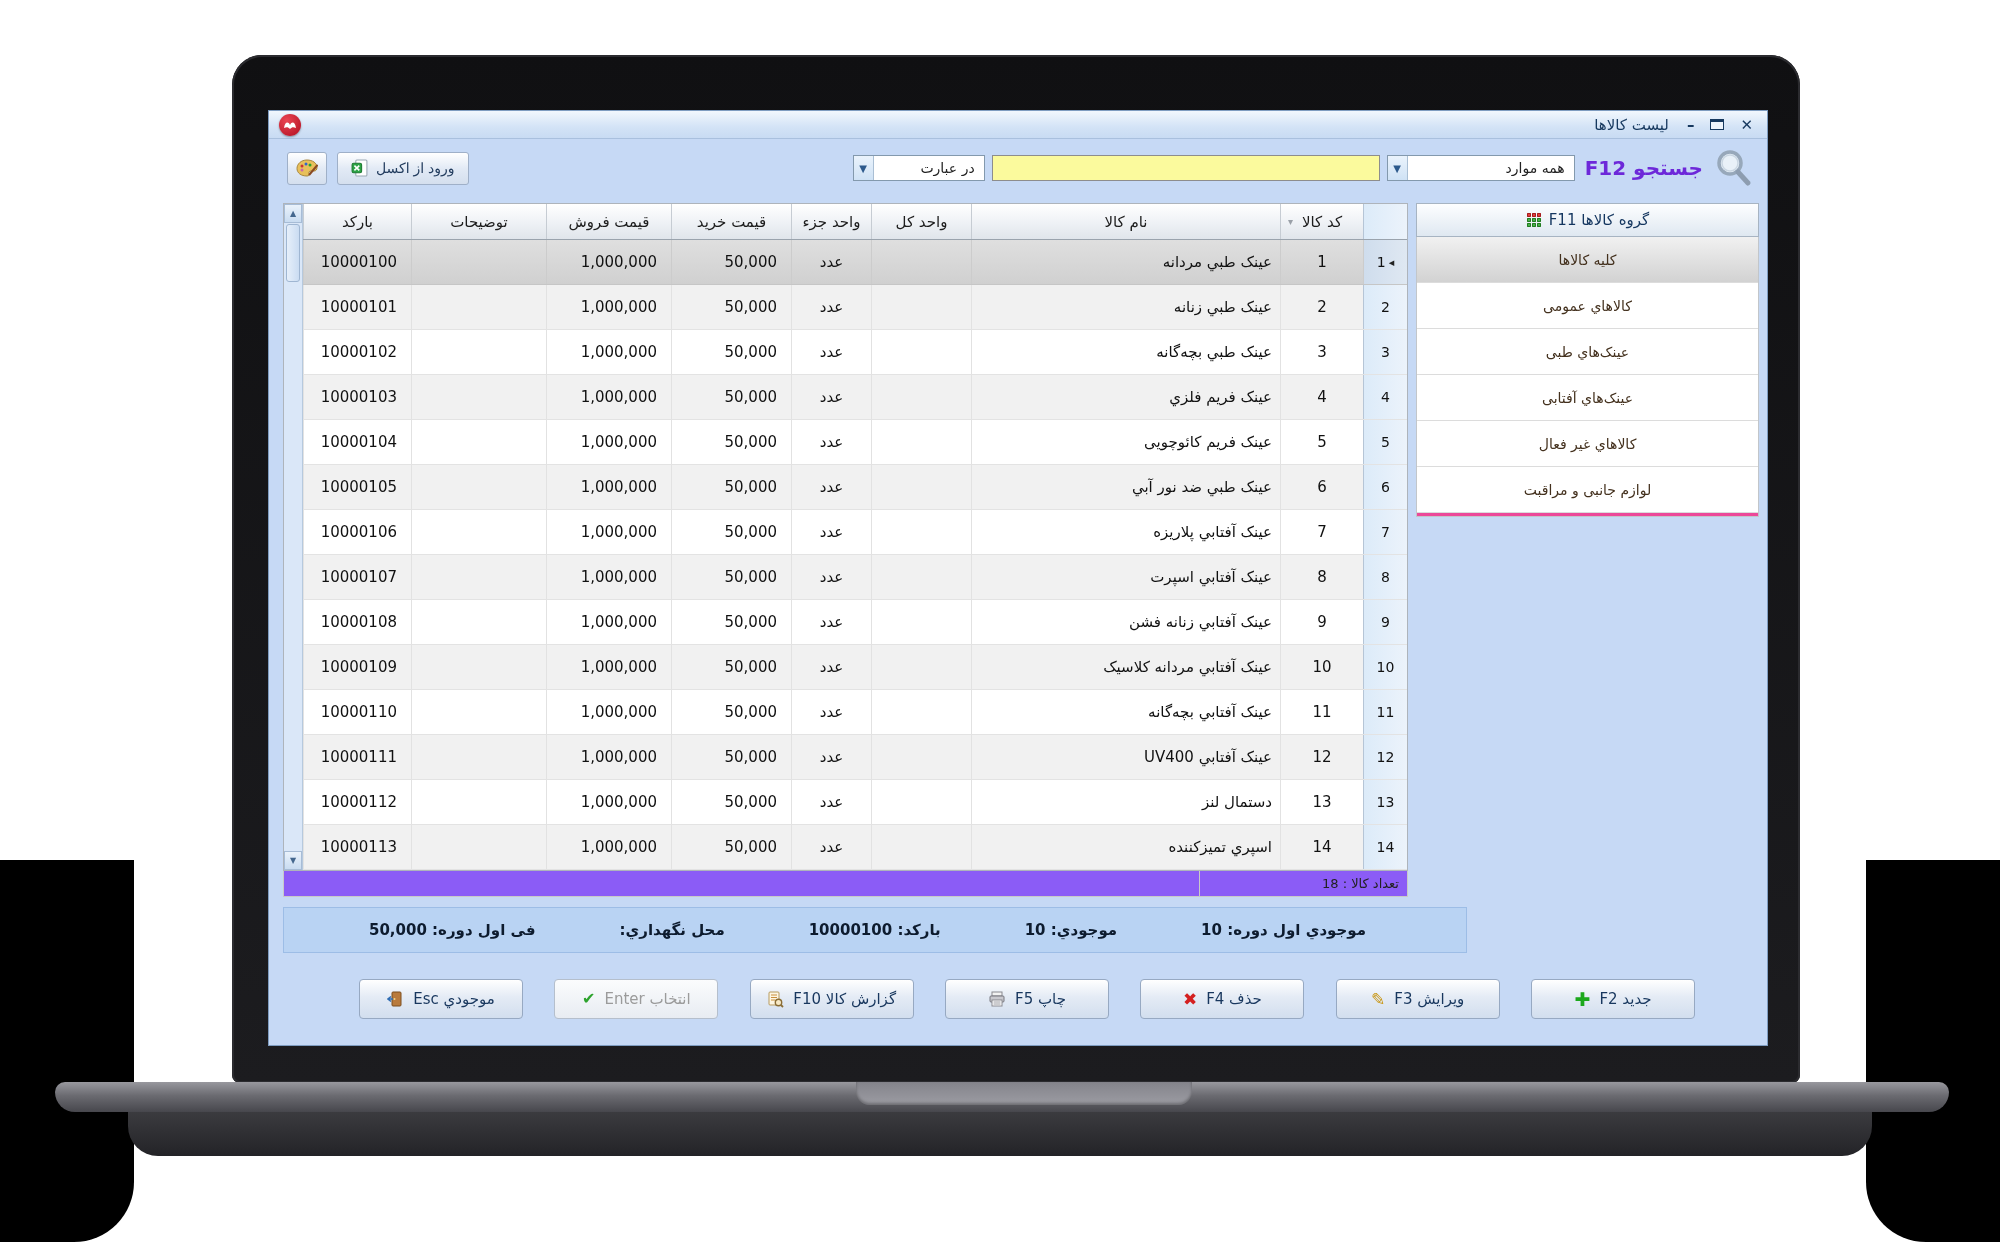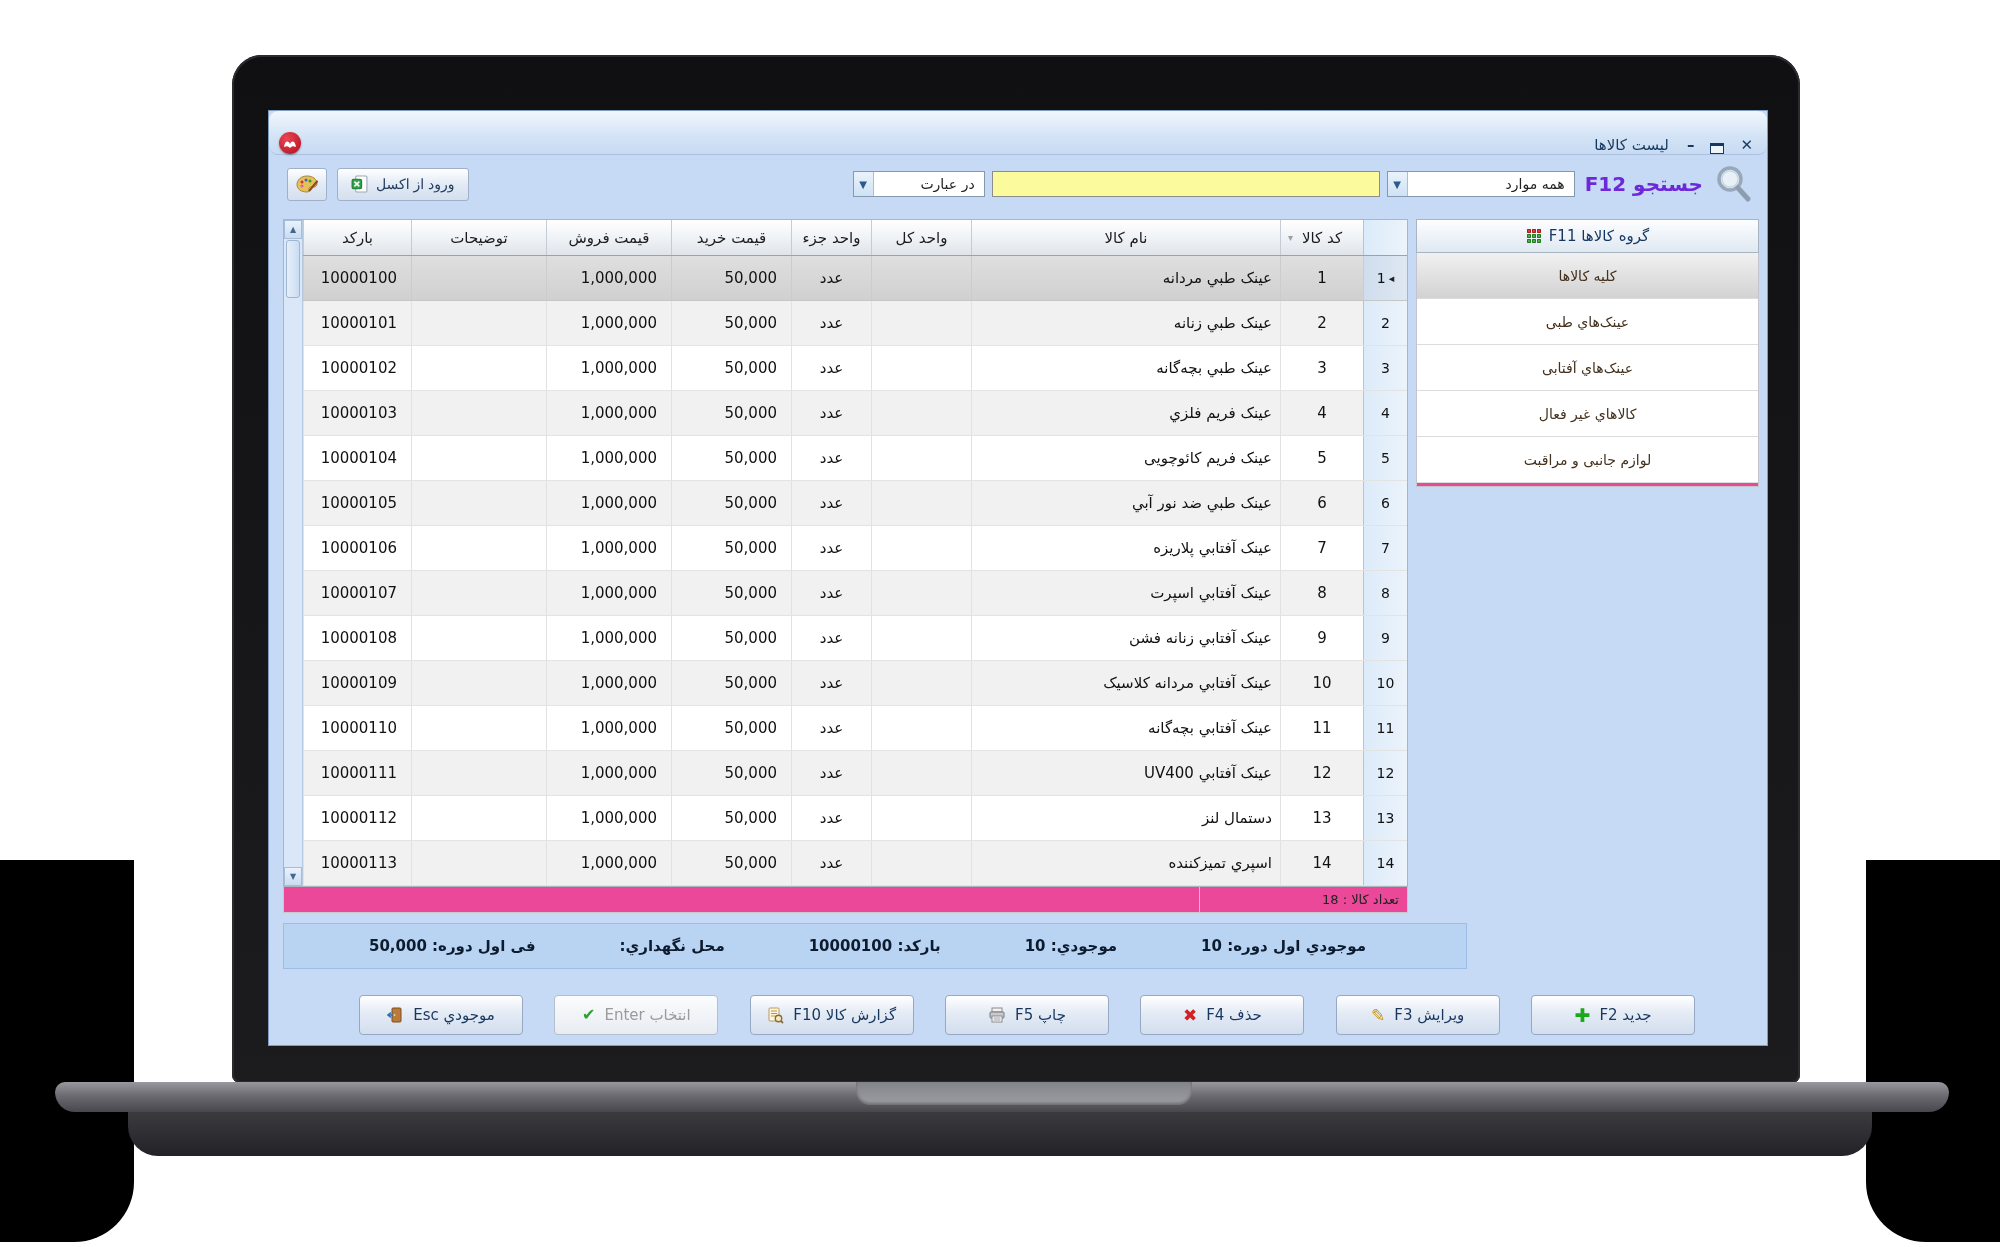--- a/index.html
+++ b/index.html
@@ -21,23 +21,23 @@
     box-shadow: inset 0 -2px 3px rgba(0,0,0,.3); }
   .base-bottom { position:absolute; left:128px; top:1112px; width:1744px; height:44px;
     background:linear-gradient(180deg,#3b3b3f,#232327); border-radius:0 0 30px 30px; }
 
   
   .screen { position:absolute; left:268px; top:110px; width:1500px; height:936px;
     background:#c6d9f5; direction:rtl; overflow:hidden; border:1px solid #7e9cc0;
     font-size:15px; color:#111; }
 
   
-  .titlebar { height:44px; direction:ltr; display:flex; align-items:flex-end;
+  .titlebar { height:28px; direction:ltr; display:flex; align-items:center;
     padding:0 14px 0 10px; background:linear-gradient(180deg,#f1f7fd,#d3e3f6 60%,#c8dbf3);
-    border-bottom:1px solid #a9c0de;border-radius:9px; }
+    border-bottom:1px solid #a9c0de; }
   .app-logo { width:22px; height:22px; border-radius:50%;
     background:radial-gradient(circle at 35% 30%, #ea4552, #b00e21);
     display:flex; align-items:center; justify-content:center; box-shadow:0 1px 2px rgba(0,0,0,.35); }
   .tb-spacer { flex:1; }
   .tb-title { color:#17395f; font-size:15px; margin-right:18px; }
   .tb-ctl { color:#17395f; font-weight:bold; font-size:15px; margin-right:16px; }
   .tb-restore { width:14px; height:11px; border:1px solid #17395f; border-top:3px solid #17395f;
     background:#eef4fb; margin-right:16px; }
   .tb-close { margin-right:0; }
 
@@ -104,21 +104,21 @@
   .c-code { width:83px;  justify-content:center; }
   .c-name { width:309px; justify-content:flex-start; }
   .c-umain{ width:100px; justify-content:center; }
   .c-usub { width:80px;  justify-content:center; }
   .c-buy  { width:120px; direction:ltr; justify-content:flex-end; padding-right:14px; }
   .c-sell { width:125px; direction:ltr; justify-content:flex-end; padding-right:14px; }
   .c-notes{ width:135px; }
   .c-bar  { flex:1; direction:ltr; justify-content:flex-end; padding-right:14px; }
   .ghead .c-buy, .ghead .c-sell, .ghead .c-bar { justify-content:center; direction:rtl; padding-right:0; }
   .ghead .c-name { justify-content:center; }
-  .gfooter { height:26px; background:#ec4899; border:1px solid #c9c9c9; border-top:none;
+  .gfooter { height:26px; background:#8b5cf6; border:1px solid #c9c9c9; border-top:none;
     display:flex; direction:rtl; align-items:center; font-size:13px; color:#222; }
   .gf-panel { width:208px; height:100%; display:flex; align-items:center;
     border-left:1px solid #c9c9c9; padding:0 8px; }
 
   
   .infobar { margin:10px 300px 0 14px; height:46px; background:#b9d3f3; border:1px solid #9dbde6;
     display:flex; align-items:center; justify-content:space-between; padding:0 100px 0 85px;
     font-size:15px; font-weight:bold; color:#0d1b2e; }
 
   
@@ -214,20 +214,21 @@
           <span class="g"></span>
             <span class="g"></span>
             <span class="g"></span>
           <span class="g"></span>
             <span class="g"></span>
             <span class="g"></span>
         </span>
       </div>
       <div class="sb-list">
           <div class="sb-item sel">کلیه کالاها</div>
+          <div class="sb-item">کالاهاي عمومی</div>
           <div class="sb-item">عینک‌هاي طبی</div>
           <div class="sb-item">عینک‌هاي آفتابی</div>
           <div class="sb-item">کالاهاي غیر فعال</div>
           <div class="sb-item">لوازم جانبی و مراقبت</div>
         </div>
     </div>
 
     <div class="table-area">
       <div class="grid-wrap">
         <div class="vscroll">

